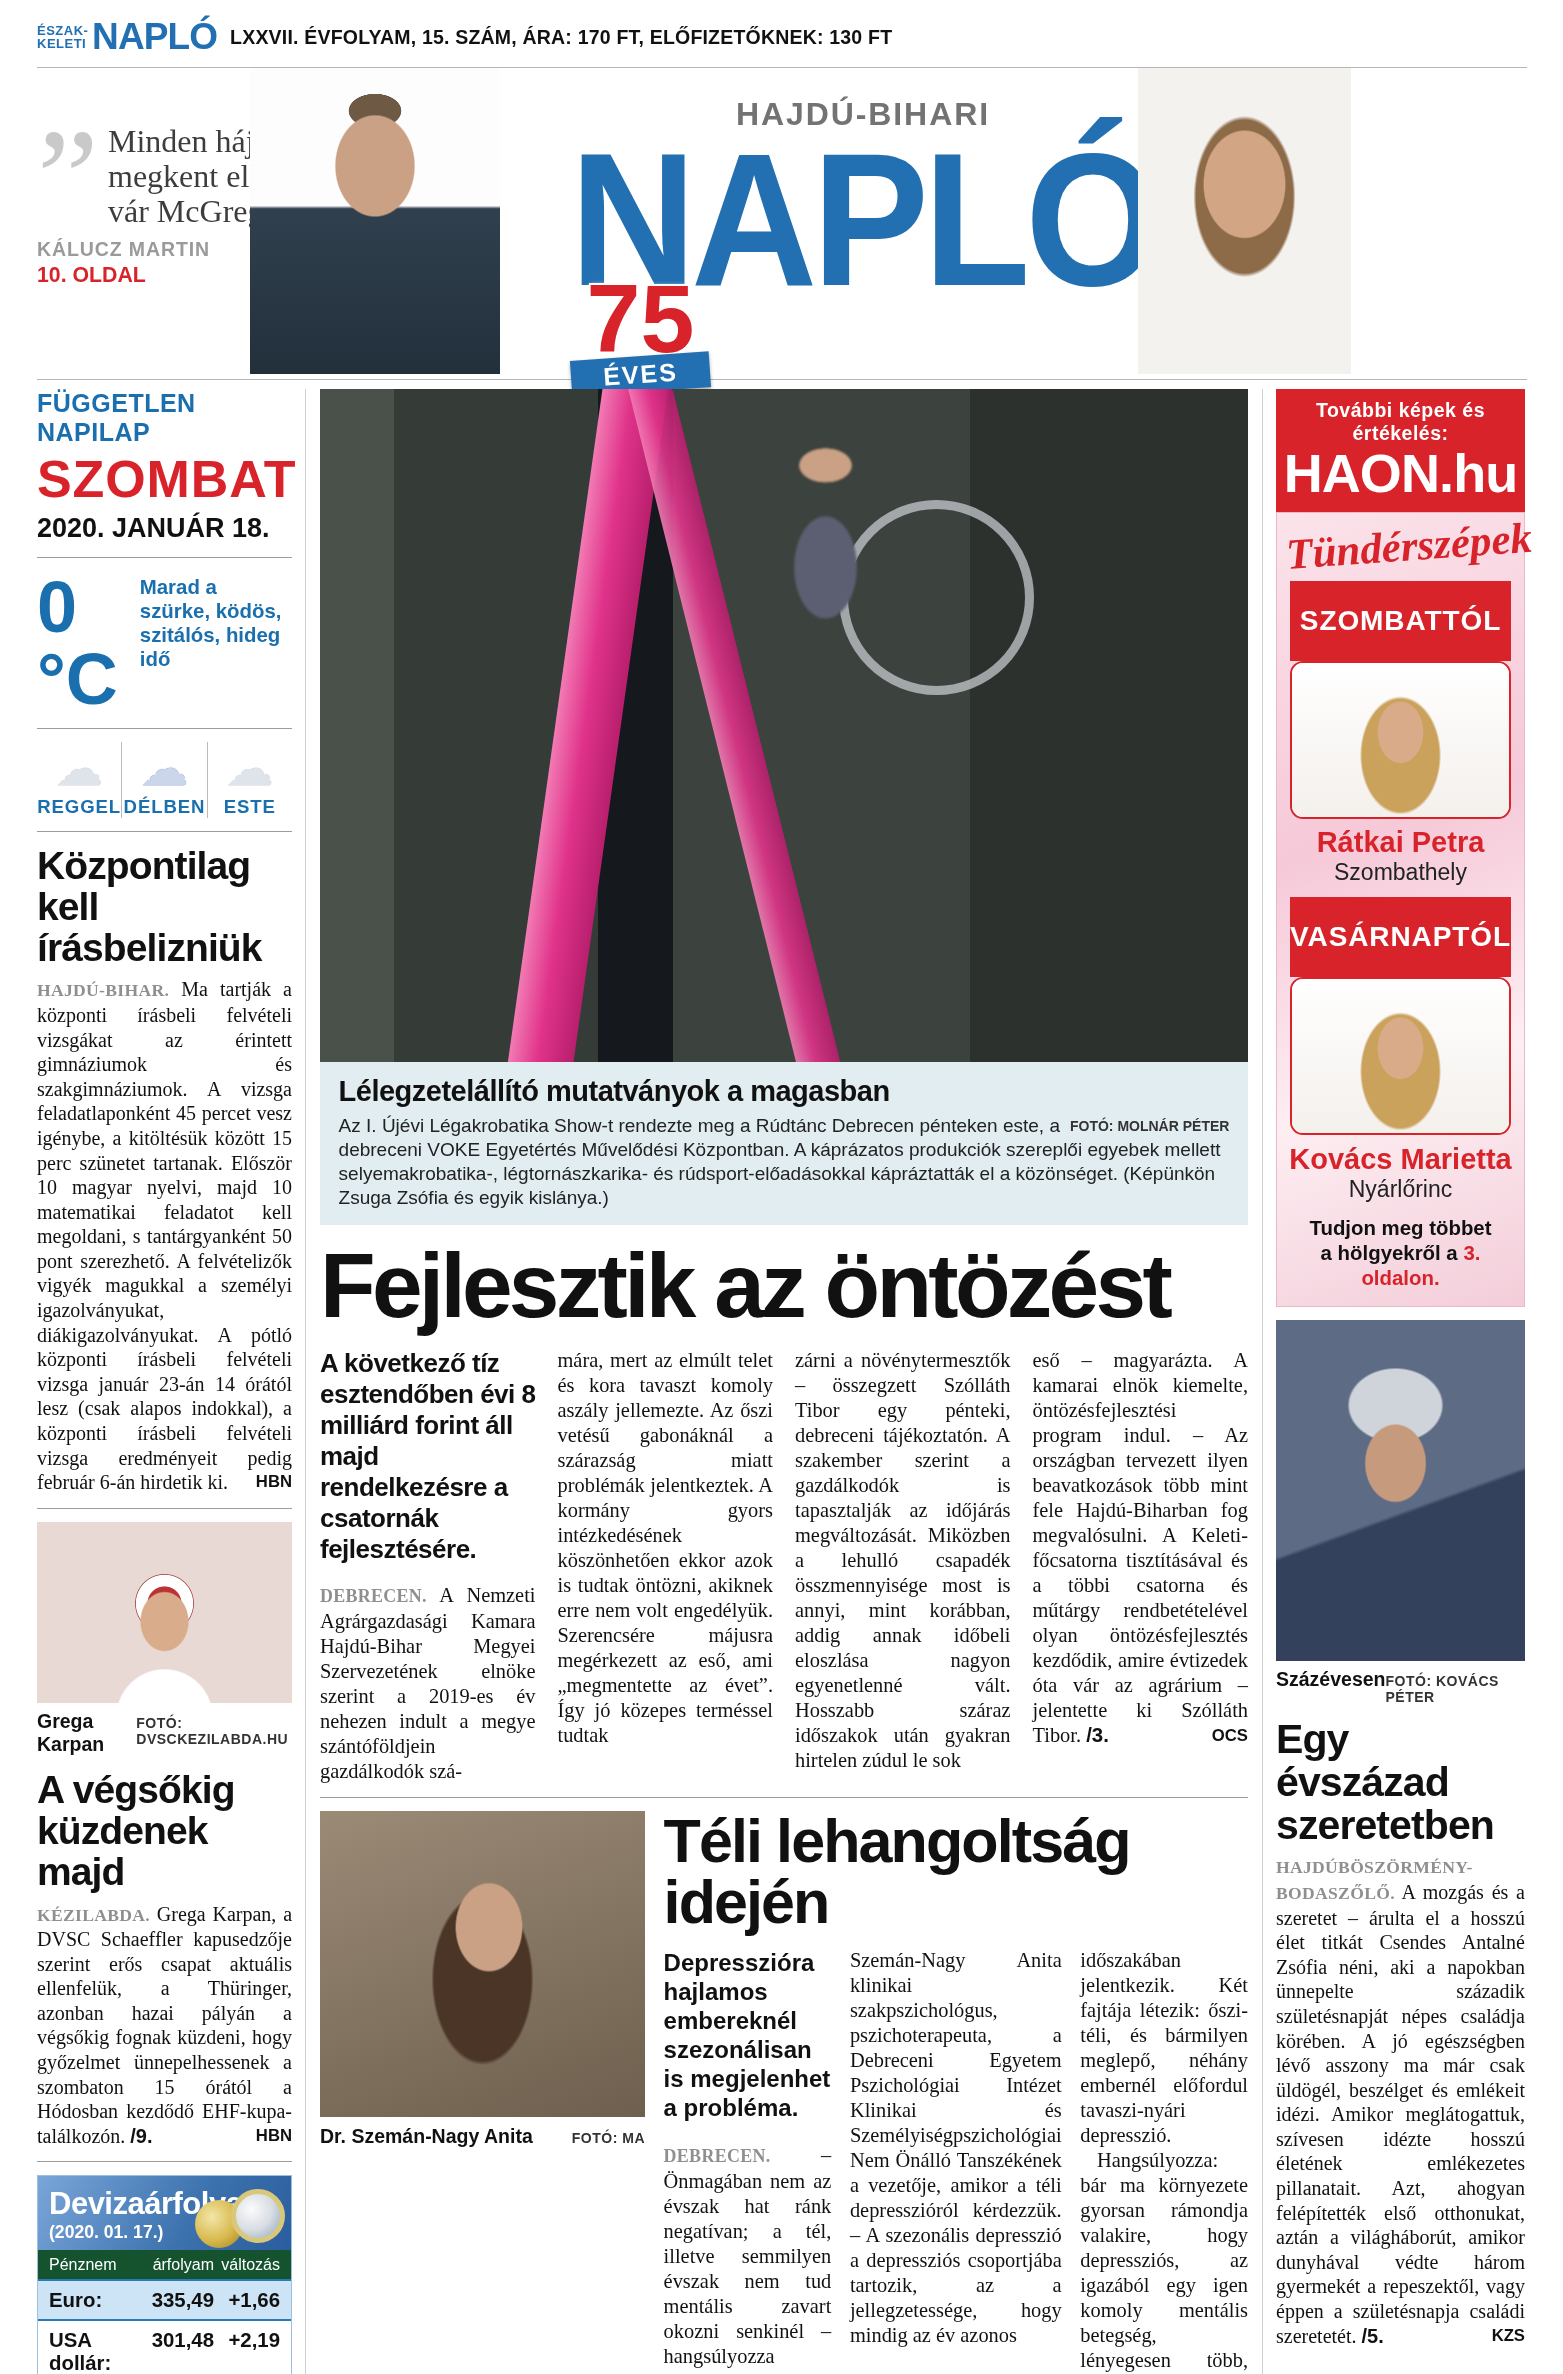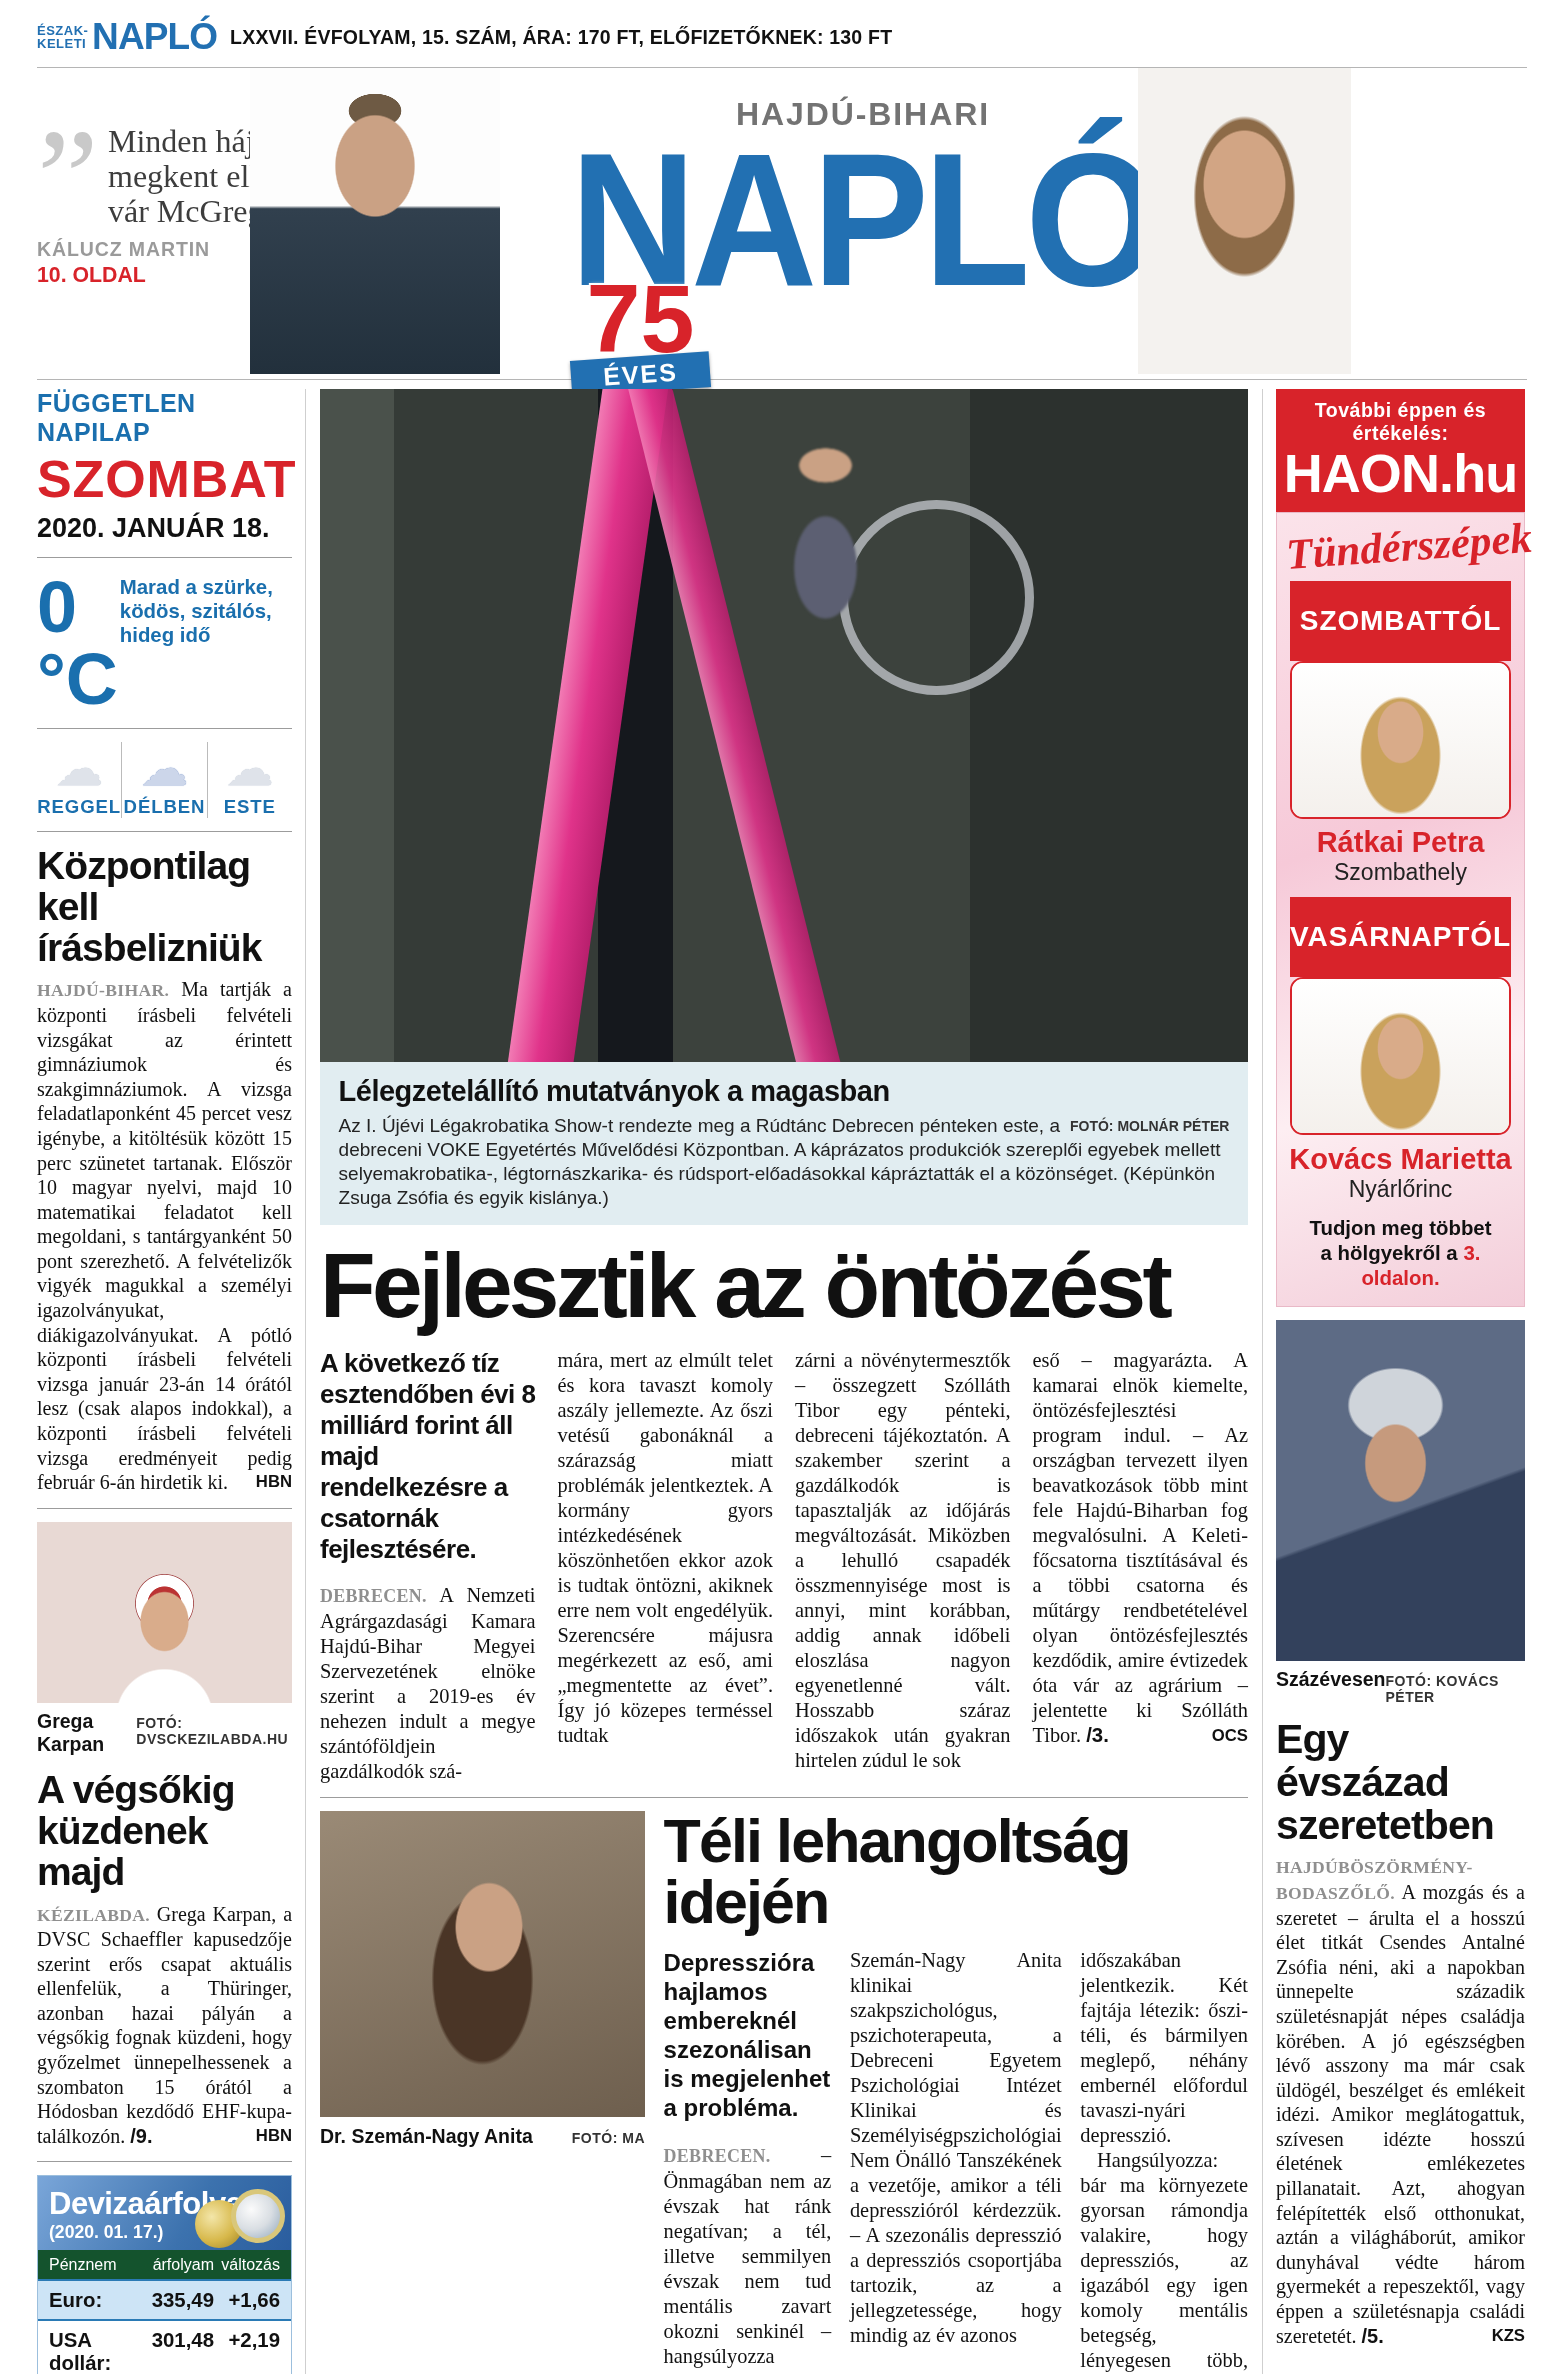--- a/index.html
+++ b/index.html
@@ -61,21 +61,21 @@
   .hrul { border:none; border-top:0.9px solid #9c9c9c; margin:13px 0; }
   .leadin { font-weight:bold; color:#8f8f8f; font-size:.88em; letter-spacing:0.3px; }
   .sign { float:right; font-weight:800; font-size:16.7px; font-family:"Liberation Sans",sans-serif; }
   .pref { font-weight:800; font-family:"Liberation Sans",sans-serif; }
   .serif { font-family:"Liberation Serif", serif; text-align:justify; }
 
   
   .indep { color:#1a6fae; font-size:25px; font-weight:800; letter-spacing:0.5px; }
   .dayname { color:#d8232a; font-size:52px; font-weight:800; letter-spacing:0.9px; margin-top:1.9px; }
   .dateline { font-size:27px; font-weight:800; margin-top:3.7px; }
-  .weathrow { display:flex; align-items:flex-start; gap:2px; }
+  .weathrow { display:flex; align-items:flex-start; gap:22px; }
   .temp { color:#1a6fae; font-size:72px; font-weight:800; line-height:72px; }
   .wdesc { color:#1a6fae; font-size:20.4px; line-height:24px; font-weight:bold; padding-top:3.7px; }
   .wicons { display:flex; text-align:center; }
   .wicell { flex:1; }
   .wicell + .wicell { border-left:0.9px solid #bbb; }
   .cloud { font-size:48px; line-height:54px; color:#dfe3ea; text-shadow:0 0 0.9px #b9c2cf; }
   .cloud.mid { color:#ccd6ea; text-shadow:0 0 0.9px #5577bb; }
   .wlabel { color:#1a6fae; font-size:18.6px; font-weight:800; letter-spacing:0.9px; }
   .h-left { font-size:39px; line-height:41px; font-weight:800; letter-spacing:-0.9px; margin-bottom:9.3px; }
   .bodyL { font-size:20px; line-height:24.6px; }
@@ -360,21 +360,21 @@
                     
                   </p>
                 </div>
               </div>
             </div>
           </div>
         </div>
 
         <div class="sidebar">
           <div class="promo">
-            <div class="promolabel">További éppen és értékelés:</div>
+            <div class="promolabel">További képek és értékelés:</div>
             <div class="promosite">HAON.hu</div>
           </div>
           <div class="pinkbox">
             <div class="scripttitle">Tündérszépek</div>
             <div class="daybanner">SZOMBATTÓL</div>
             <div class="beautyframe">
               <div class="beauty"></div>
             </div>
             <div class="beautyname">Rátkai Petra</div>
             <div class="beautycity">Szombathely</div>

